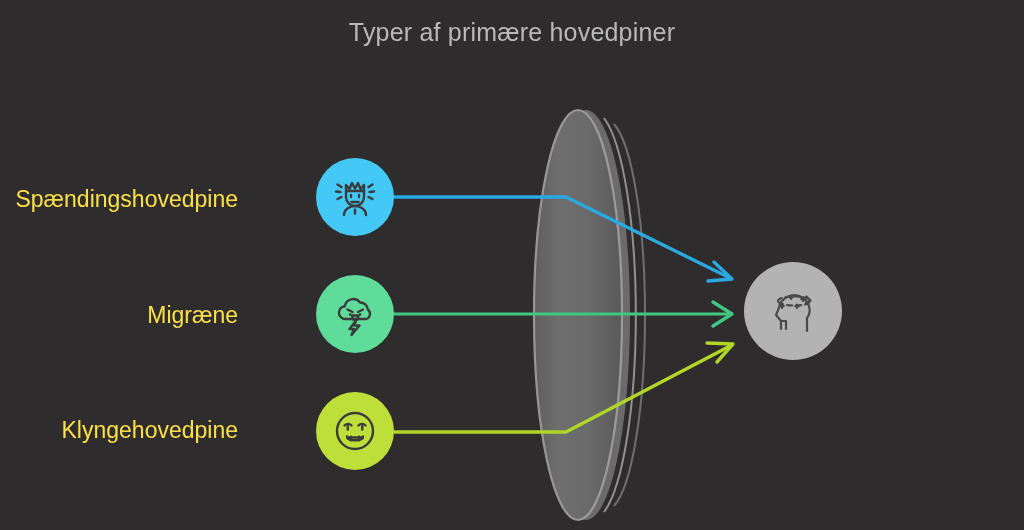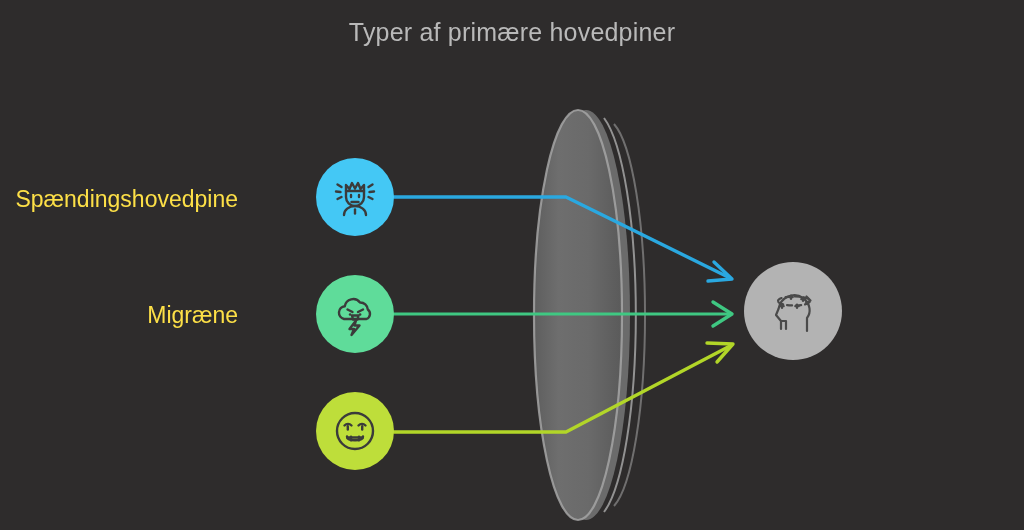--- a/index.html
+++ b/index.html
@@ -133,20 +133,21 @@
     </g>
 
     <g>
       <path d="M 394 432 L 566 432 L 730 346" fill="none" stroke="#b2d628" stroke-width="3.4" stroke-linejoin="round" stroke-linecap="round"></path>
       <path d="M 707 343 L 733 344 L 717 362" fill="none" stroke="#b2d628" stroke-width="3.4" stroke-linejoin="round" stroke-linecap="round"></path>
     </g>
   </svg>
 
   <div class="left-label" id="label-tension">Spændingshovedpine</div>
   <div class="left-label" id="label-migraine">Migræne</div>
+  <div class="left-label" id="label-cluster">Klyngehovedpine</div>
 
   <div class="node-circle" id="circle-tension">
     <span>
       <svg width="52" height="52" viewBox="0 0 52 52" fill="none" stroke="#3b3b3b" stroke-width="2.4" stroke-linecap="round" stroke-linejoin="round">
 
         <path d="M17 20 L17 14 L20.5 18 L23 12 L26 17.5 L29 12 L31.5 18 L35 14 L35 20 Z"></path>
 
         <path d="M17 20 L17 26 A 9 9 0 0 0 35 26 L35 20"></path>
 
         <path d="M22 24 L22 26"></path>

